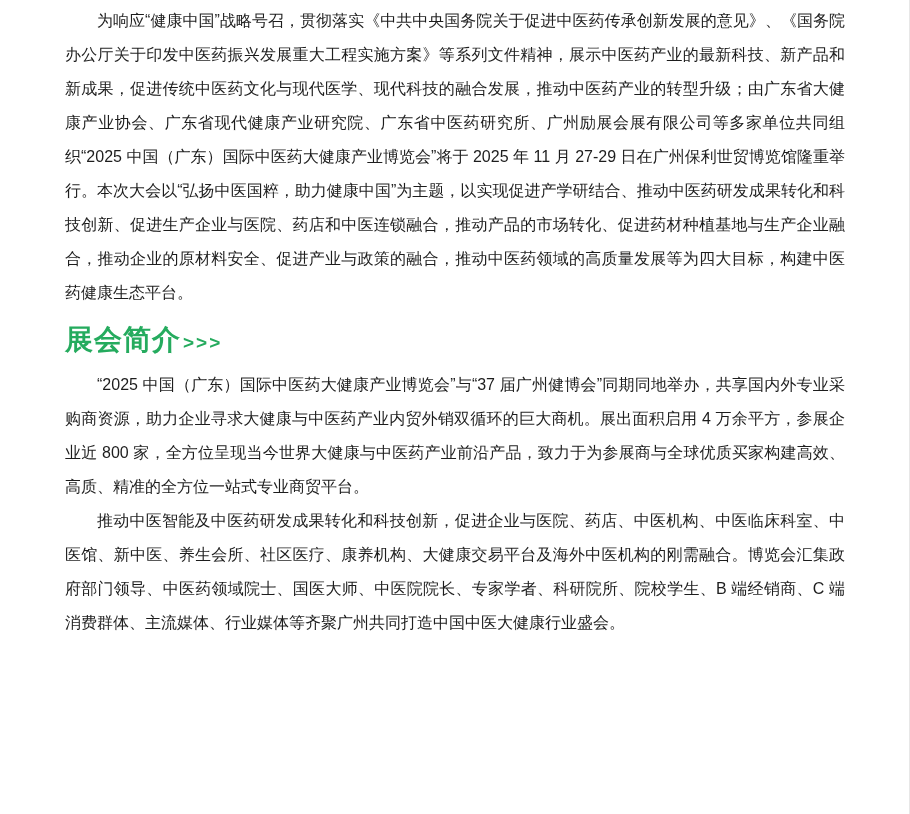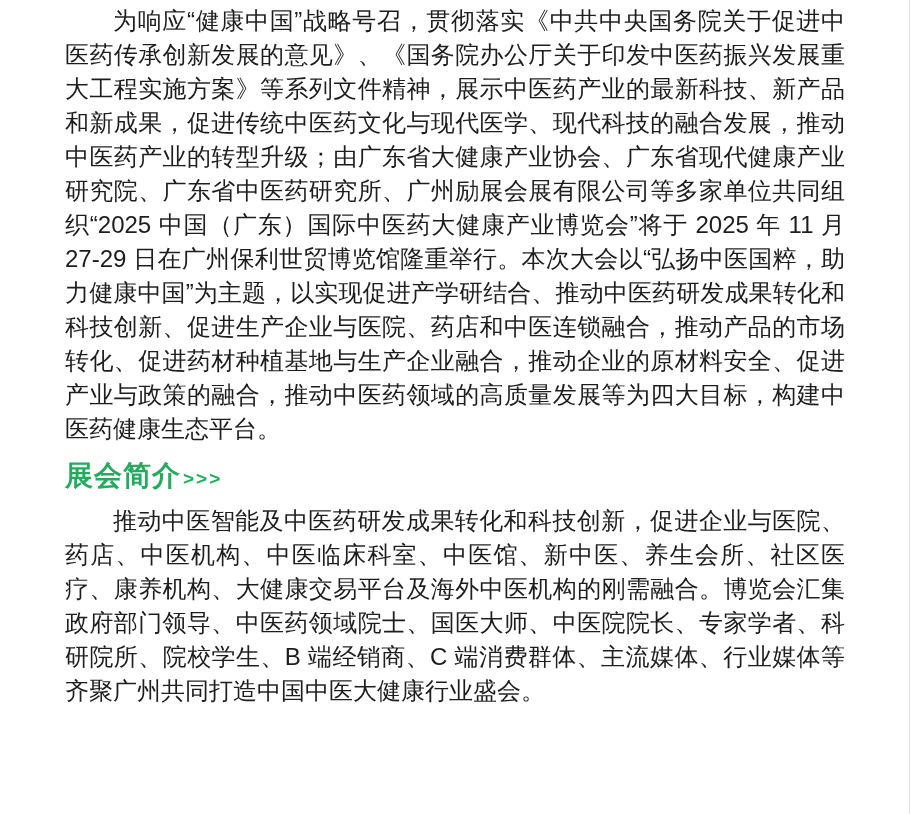--- a/index.html
+++ b/index.html
@@ -35,34 +35,35 @@
   .heading .arrows {
     font-size: 19px;
     font-weight: bold;
     letter-spacing: 2px;
     margin-left: 2px;
   }
   .heading.second {
     margin: 13px 0 8px 0;
   }
   .para {
-    font-size: 24px;
+    font-size: 16px;
     line-height: 34px;
     text-align: justify;
     text-indent: 2em;
     margin: 0;
     color: #1d1d1d;
   }
 </style>
 </head>
 <body>
 
 <div class="page">
 
 
   <p class="para">为响应“健康中国”战略号召，贯彻落实《中共中央国务院关于促进中医药传承创新发展的意见》、《国务院办公厅关于印发中医药振兴发展重大工程实施方案》等系列文件精神，展示中医药产业的最新科技、新产品和新成果，促进传统中医药文化与现代医学、现代科技的融合发展，推动中医药产业的转型升级；由广东省大健康产业协会、广东省现代健康产业研究院、广东省中医药研究所、广州励展会展有限公司等多家单位共同组织“2025 中国（广东）国际中医药大健康产业博览会”将于 2025 年 11 月 27-29 日在广州保利世贸博览馆隆重举行。本次大会以“弘扬中医国粹，助力健康中国”为主题，以实现促进产学研结合、推动中医药研发成果转化和科技创新、促进生产企业与医院、药店和中医连锁融合，推动产品的市场转化、促进药材种植基地与生产企业融合，推动企业的原材料安全、促进产业与政策的融合，推动中医药领域的高质量发展等为四大目标，构建中医药健康生态平台。</p>
 
   <h1 class="heading second"><span>展会简介</span><span class="arrows">&gt;&gt;&gt;</span></h1>
 
+  <p class="para">“2025 中国（广东）国际中医药大健康产业博览会”与“37 届广州健博会”同期同地举办，共享国内外专业采购商资源，助力企业寻求大健康与中医药产业内贸外销双循环的巨大商机。展出面积启用 4 万余平方，参展企业近 800 家，全方位呈现当今世界大健康与中医药产业前沿产品，致力于为参展商与全球优质买家构建高效、高质、精准的全方位一站式专业商贸平台。</p>
 
   <p class="para">推动中医智能及中医药研发成果转化和科技创新，促进企业与医院、药店、中医机构、中医临床科室、中医馆、新中医、养生会所、社区医疗、康养机构、大健康交易平台及海外中医机构的刚需融合。博览会汇集政府部门领导、中医药领域院士、国医大师、中医院院长、专家学者、科研院所、院校学生、B 端经销商、C 端消费群体、主流媒体、行业媒体等齐聚广州共同打造中国中医大健康行业盛会。</p>
 
 </div>
 
 </body></html>

